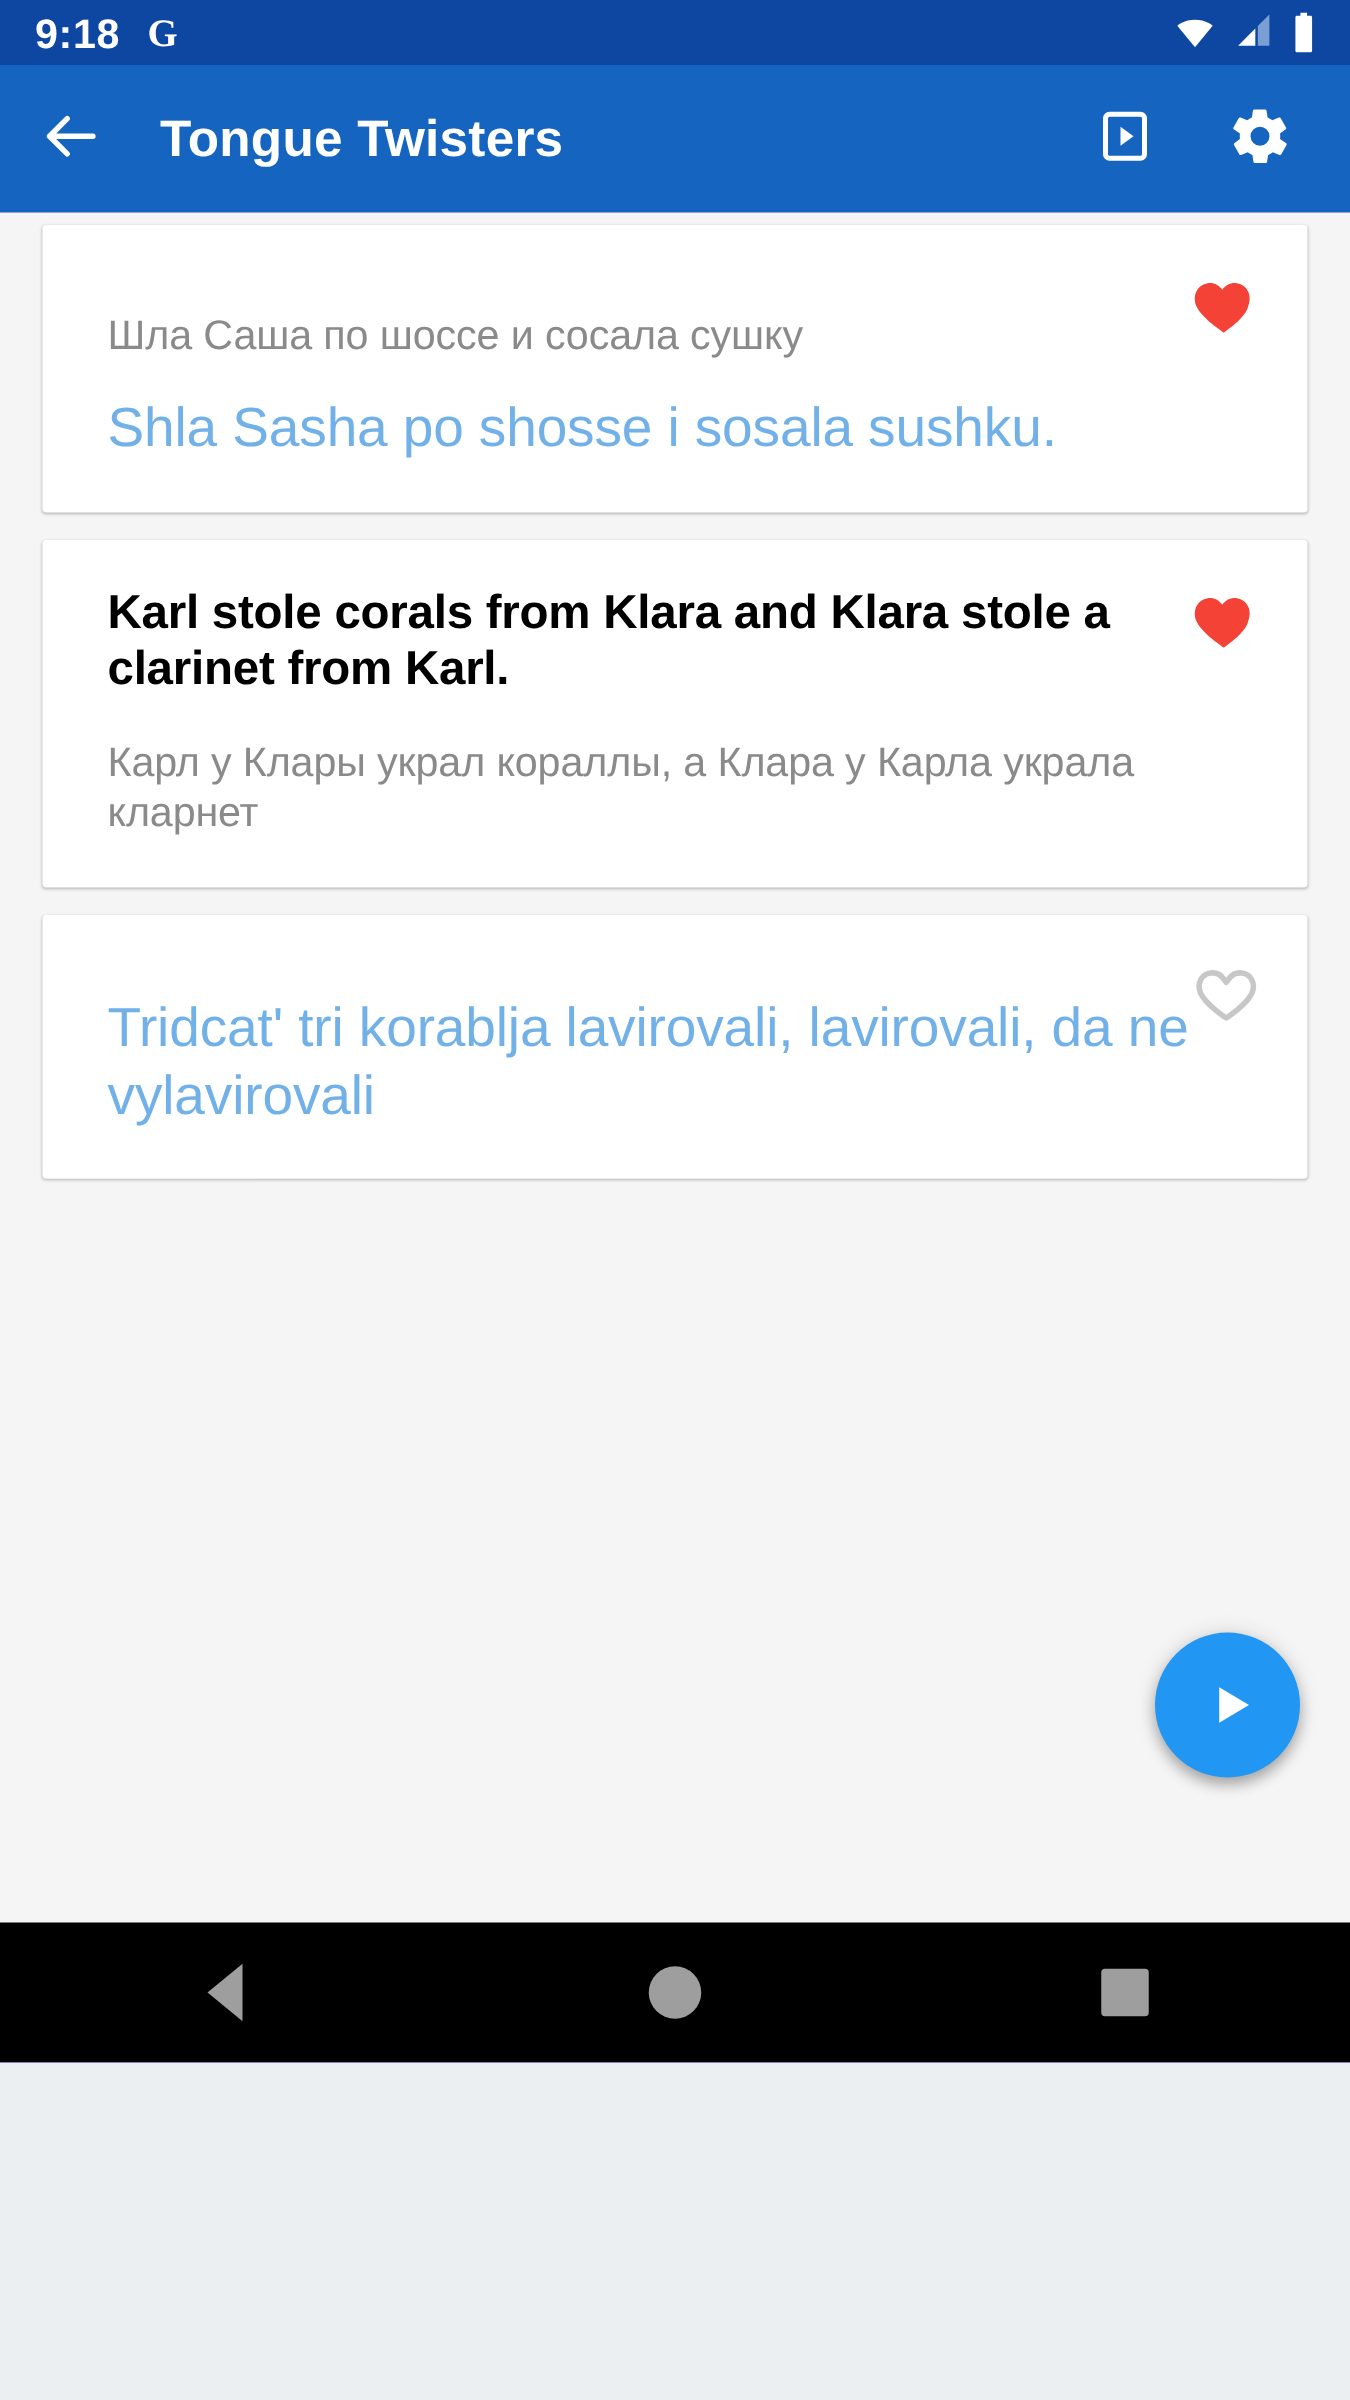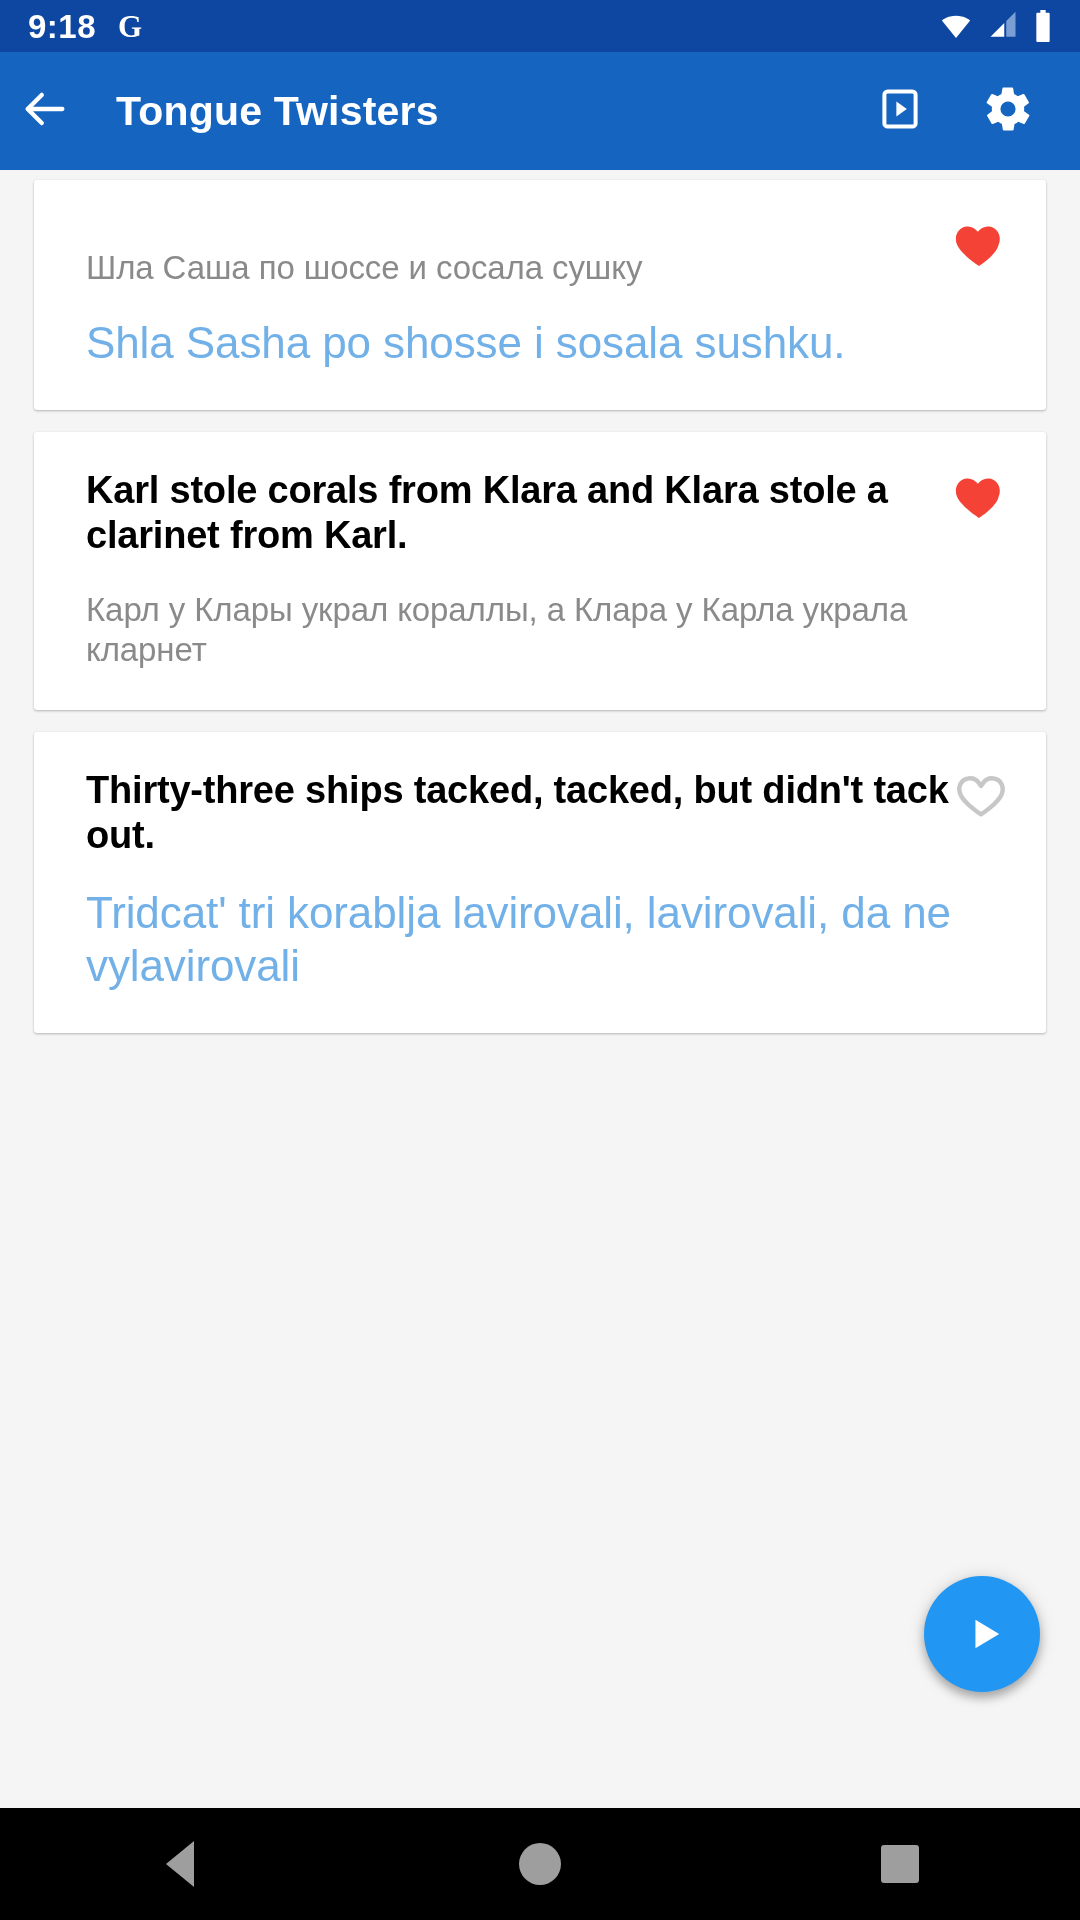--- a/index.html
+++ b/index.html
@@ -9,21 +9,21 @@
     height: 1920px;
     overflow: hidden;
     background: #eceff1;
     font-family: "Liberation Sans", sans-serif;
     -webkit-font-smoothing: antialiased;
   }
 
   #screen {
     position: relative;
     width: 1080px;
-    height: 1920px;
+    height: 1650px;
     background: #6d28d9;
     overflow: hidden;
   }
 
   
   .status-bar {
     height: 52px;
     background: #0d47a1;
     display: flex;
     align-items: center;
@@ -54,21 +54,21 @@
     gap: 12px;
   }
   .status-right svg { display: block; }
 
   
   .app-bar {
     height: 118px;
     background: #1565c0;
     display: flex;
     align-items: center;
-    padding: 0 30px 0 14px;
+    padding: 0 30px 0 26px;
     color: #ffffff;
   }
   .back-btn {
     width: 62px;
     height: 62px;
     display: flex;
     align-items: center;
     justify-content: center;
     cursor: pointer;
   }
@@ -291,21 +291,20 @@
       <div class="fav-icon">
         <span>
           <svg width="56" height="56" viewBox="0 0 24 24">
             <path fill="#f44336" d="M12 21s-7.6-4.9-9.4-9.1C1.1 8.3 3 4.6 6.5 4.1c2-.3 3.9.7 5 2.2 1.1-1.5 3-2.5 5-2.2 3.5.5 5.4 4.2 3.9 7.8C19.6 16.1 12 21 12 21Z"></path>
           </svg>
         </span>
       </div>
     </div>
 
     <div class="card card--3">
-      <div class="card-title">Thirty-three ships tacked, tacked, but didn't tack out.</div>
       <div class="card-translit">Tridcat' tri korablja lavirovali, lavirovali, da ne vylavirovali</div>
       <div class="fav-icon">
         <span>
           <svg width="56" height="56" viewBox="0 0 24 24">
             <path fill="none" stroke="#c7c7c7" stroke-width="1.9" stroke-linejoin="round" d="M12 20.3s-7.1-4.6-8.8-8.5C1.8 8.5 3.5 5.3 6.6 4.9c1.9-.3 3.6.7 4.6 2.1l.8 1.1.8-1.1c1-1.4 2.7-2.4 4.6-2.1 3.1.4 4.8 3.6 3.4 6.9-1.7 3.9-8.8 8.5-8.8 8.5Z"></path>
           </svg>
         </span>
       </div>
     </div>
 

